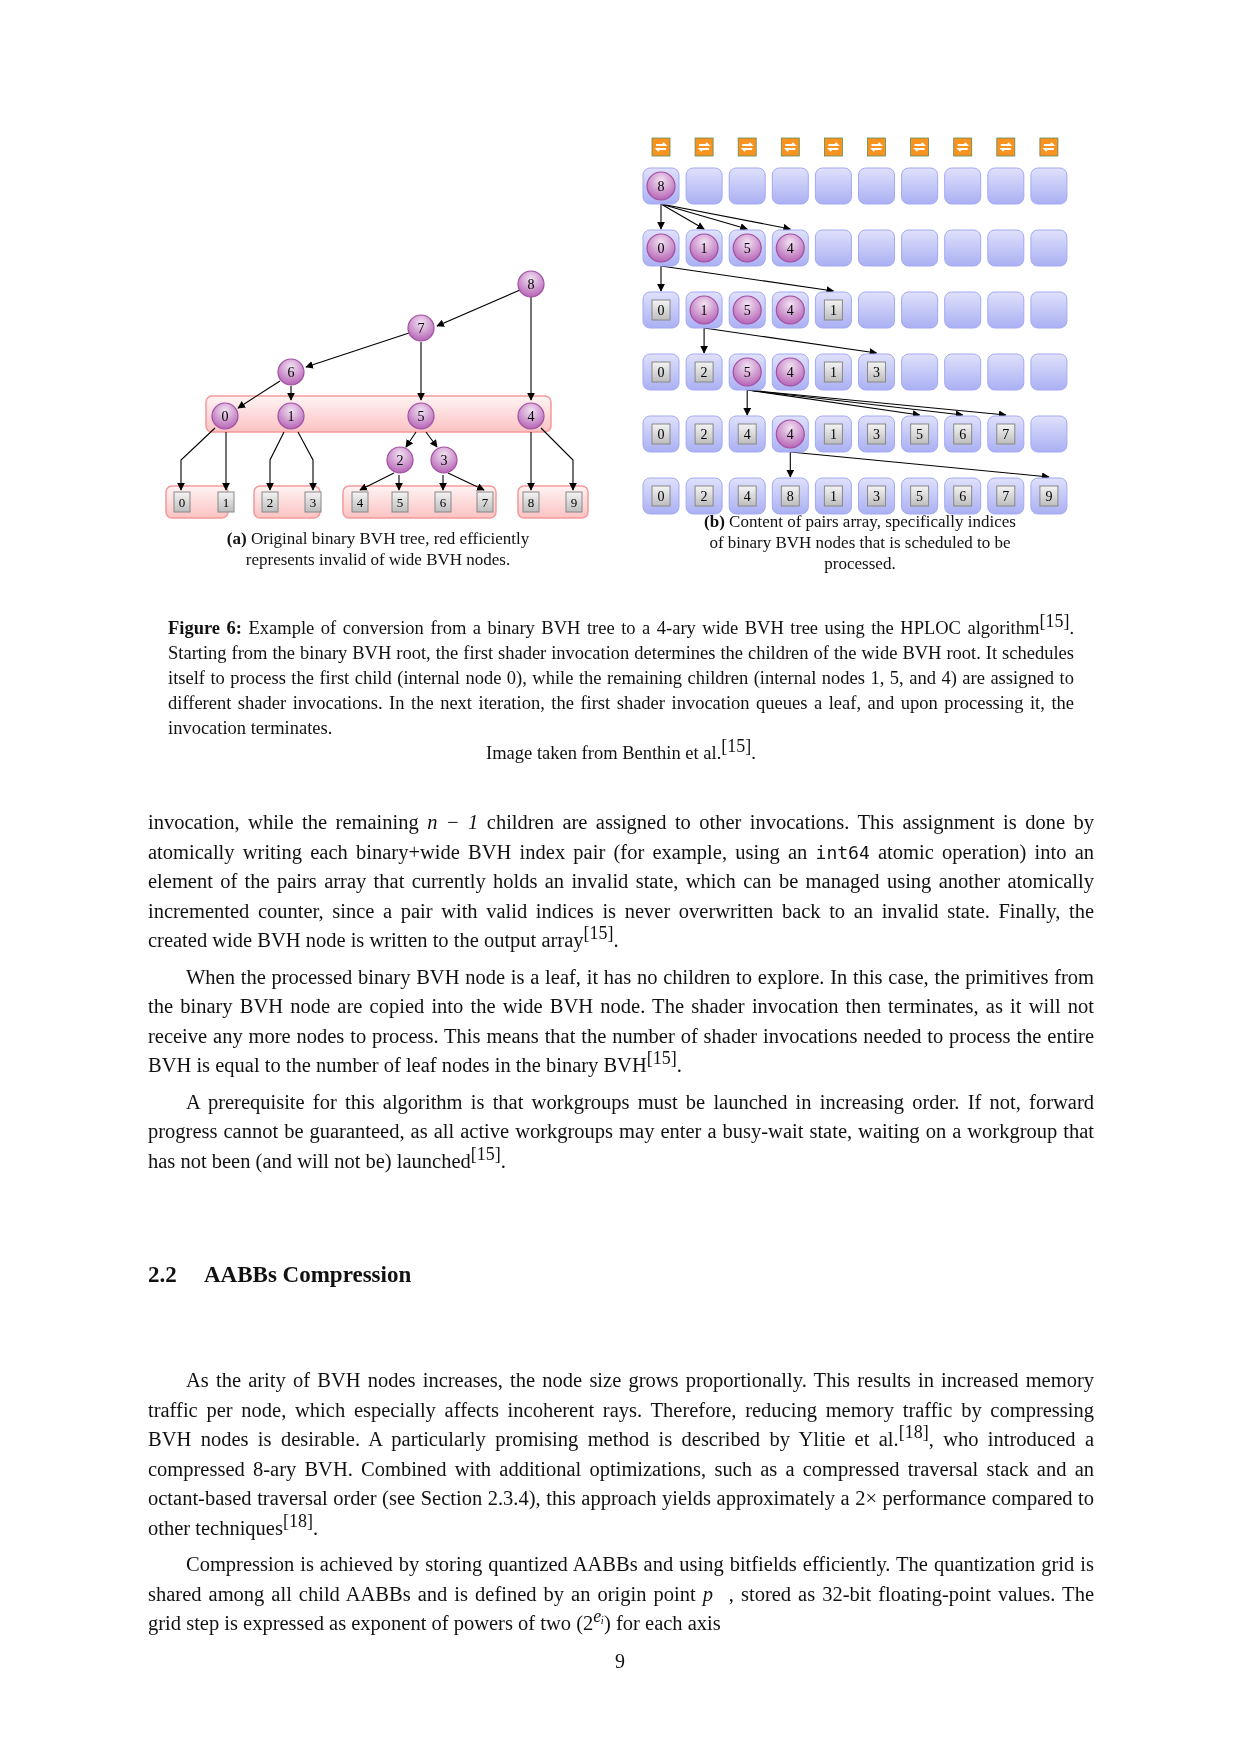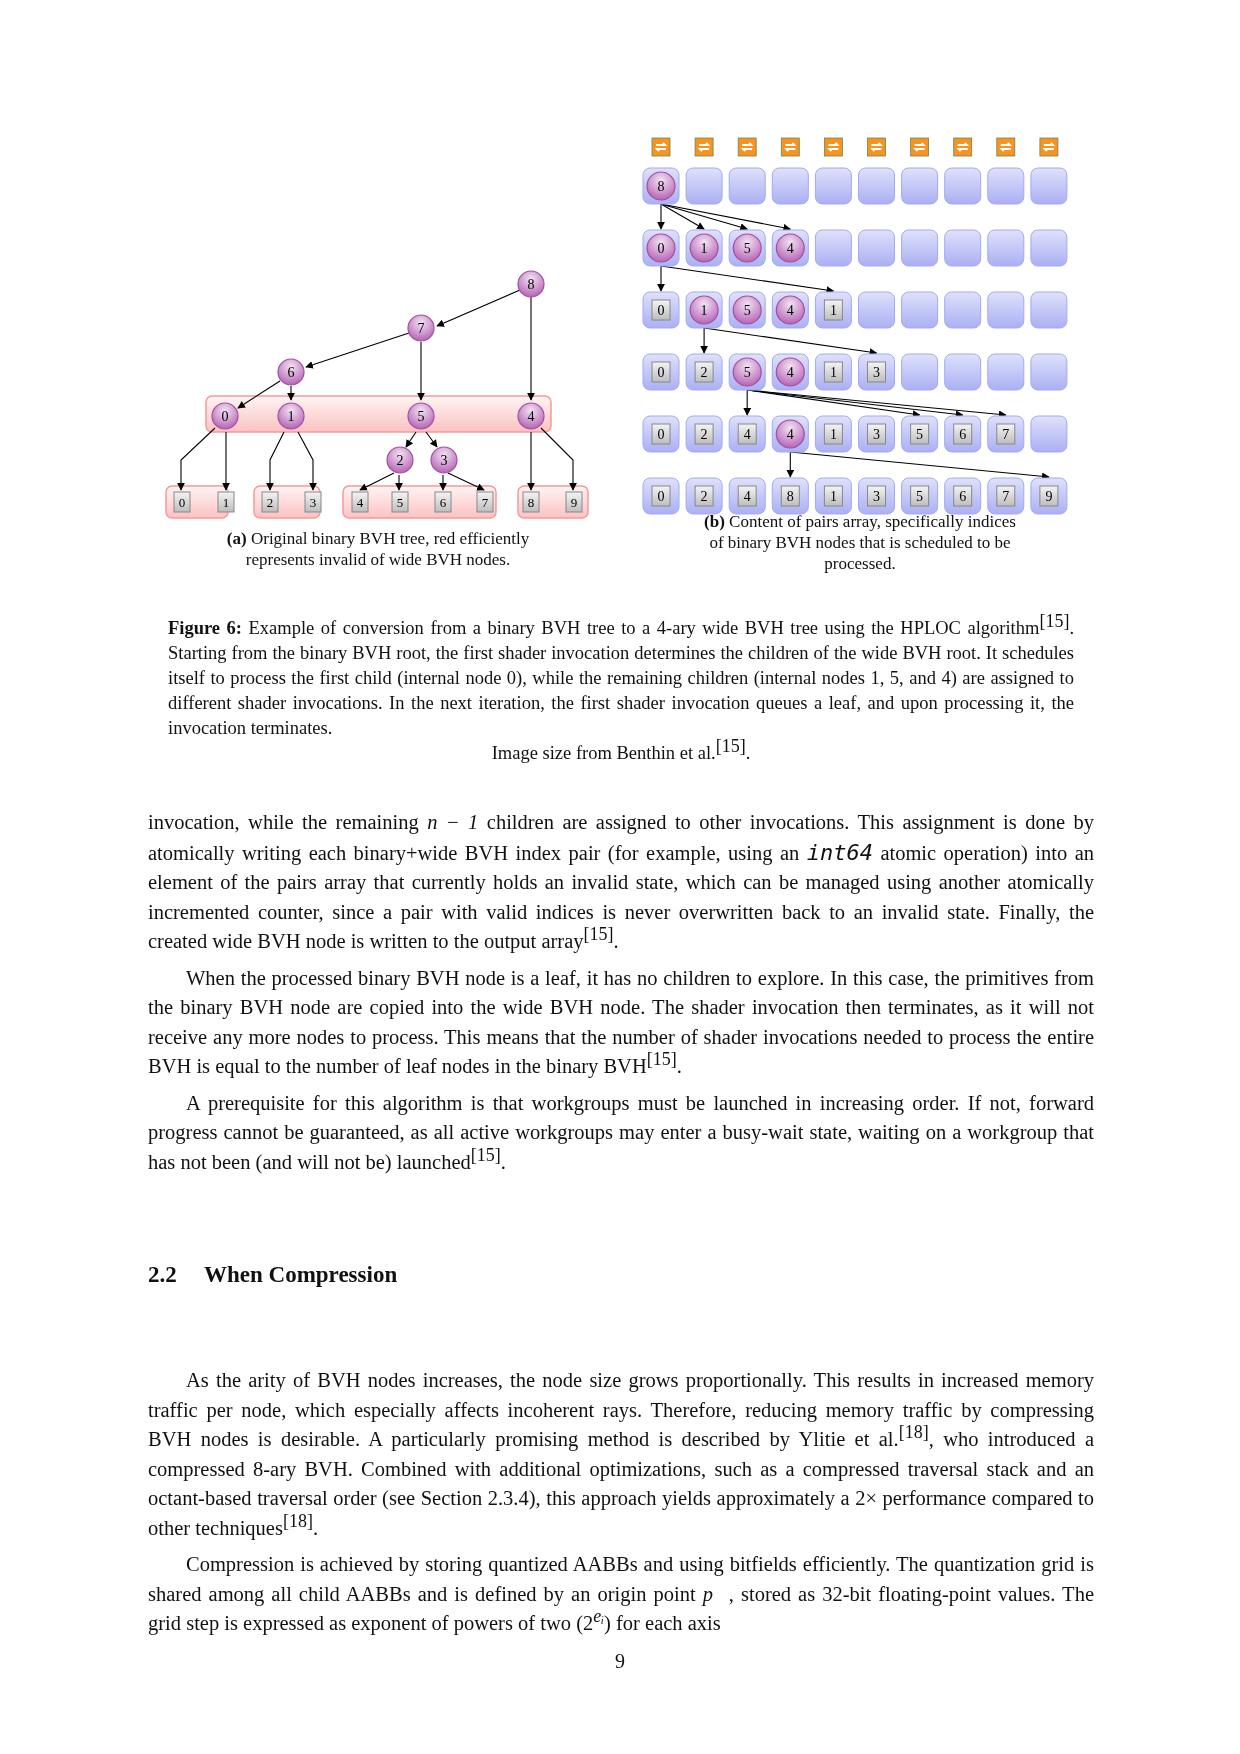--- a/index.html
+++ b/index.html
@@ -8,21 +8,21 @@
   svg text{font-family:"Liberation Serif","DejaVu Serif",serif;}
   .subcap{position:absolute;font-size:17px;line-height:21px;text-align:center;}
   .subcap b{font-weight:bold;}
   .figcap{position:absolute;left:168px;top:616px;width:906px;font-size:18.5px;line-height:25px;text-align:justify;}
   .figcap .last{display:block;text-align:center;}
   .body-text{position:absolute;left:148px;width:946px;font-size:20.5px;line-height:29.5px;text-align:justify;}
   .body-text p{margin:0;}
   .body-text p.ind{text-indent:38px;}
   .body-text p + p{margin-top:7px;}
   sup{font-size:18px;line-height:0;vertical-align:super;}
-  code{font-family:"DejaVu Sans Mono","Liberation Mono",monospace;font-size:22px;font-style:italic;}
+  code{font-family:"DejaVu Sans Mono","Liberation Mono",monospace;font-size:18px;}
   .heading{position:absolute;left:148px;top:1262px;font-size:23px;font-weight:bold;}
   .heading .num{display:inline-block;width:56px;}
   .pagenum{position:absolute;left:0;width:1240px;top:1650px;text-align:center;font-size:20px;}
   i.m{}
 </style>
 </head>
 <body>
 
 <div class="fig">
 <svg width="1240" height="600" viewBox="0 0 1240 600">
@@ -301,31 +301,31 @@
   <span>represents invalid of wide BVH nodes.</span>
 </div>
 <div class="subcap" style="left:660px;top:511px;width:400px;">
   <b>(b)</b><span> Content of pairs array, specifically indices</span><br>
   <span>of binary BVH nodes that is scheduled to be</span><br>
   <span>processed.</span>
 </div>
 
 <div class="figcap">
   <b>Figure 6:</b><span> Example of conversion from a binary BVH tree to a 4-ary wide BVH tree using the HPLOC algorithm</span><sup>[15]</sup><span>. Starting from the binary BVH root, the first shader invocation determines the children of the wide BVH root. It schedules itself to process the first child (internal node 0), while the remaining children (internal nodes 1, 5, and 4) are assigned to different shader invocations. In the next iteration, the first shader invocation queues a leaf, and upon processing it, the invocation terminates.</span>
-  <span class="last"><span>Image size from Benthin et al.</span><sup>[15]</sup>.</span>
+  <span class="last"><span>Image taken from Benthin et al.</span><sup>[15]</sup>.</span>
 </div>
 
 <div class="body-text" style="top:808px;">
   <p><span>invocation, while the remaining </span><i class="m">n − 1</i><span> children are assigned to other invocations. This assignment is done by atomically writing each binary+wide BVH index pair (for example, using an </span><code>int64</code><span> atomic operation) into an element of the pairs array that currently holds an invalid state, which can be managed using another atomically incremented counter, since a pair with valid indices is never overwritten back to an invalid state. Finally, the created wide BVH node is written to the output array</span><sup>[15]</sup>.</p>
   <p class="ind"><span>When the processed binary BVH node is a leaf, it has no children to explore. In this case, the primitives from the binary BVH node are copied into the wide BVH node. The shader invocation then terminates, as it will not receive any more nodes to process. This means that the number of shader invocations needed to process the entire BVH is equal to the number of leaf nodes in the binary BVH</span><sup>[15]</sup>.</p>
   <p class="ind"><span>A prerequisite for this algorithm is that workgroups must be launched in increasing order. If not, forward progress cannot be guaranteed, as all active workgroups may enter a busy-wait state, waiting on a workgroup that has not been (and will not be) launched</span><sup>[15]</sup>.</p>
 </div>
 
 <div class="heading">
-  <span class="num">2.2</span><span>When Compression</span>
+  <span class="num">2.2</span><span>AABBs Compression</span>
 </div>
 
 <div class="body-text" style="top:1366px;">
   <p class="ind"><span>As the arity of BVH nodes increases, the node size grows proportionally. This results in increased memory traffic per node, which especially affects incoherent rays. Therefore, reducing memory traffic by compressing BVH nodes is desirable. A particularly promising method is described by Ylitie et al.</span><sup>[18]</sup><span>, who introduced a compressed 8-ary BVH. Combined with additional optimizations, such as a compressed traversal stack and an octant-based traversal order (see Section 2.3.4), this approach yields approximately a 2× performance compared to other techniques</span><sup>[18]</sup>.</p>
   <p class="ind"><span>Compression is achieved by storing quantized AABBs and using bitfields efficiently. The quantization grid is shared among all child AABBs and is defined by an origin point </span><i class="m">p⃗</i><span>, stored as 32-bit floating-point values. The grid step is expressed as exponent of powers of two (2</span><sup><i class="m">eᵢ</i></sup><span>) for each axis</span></p>
 </div>
 
 <div class="pagenum">9</div>
 
 </body></html>

